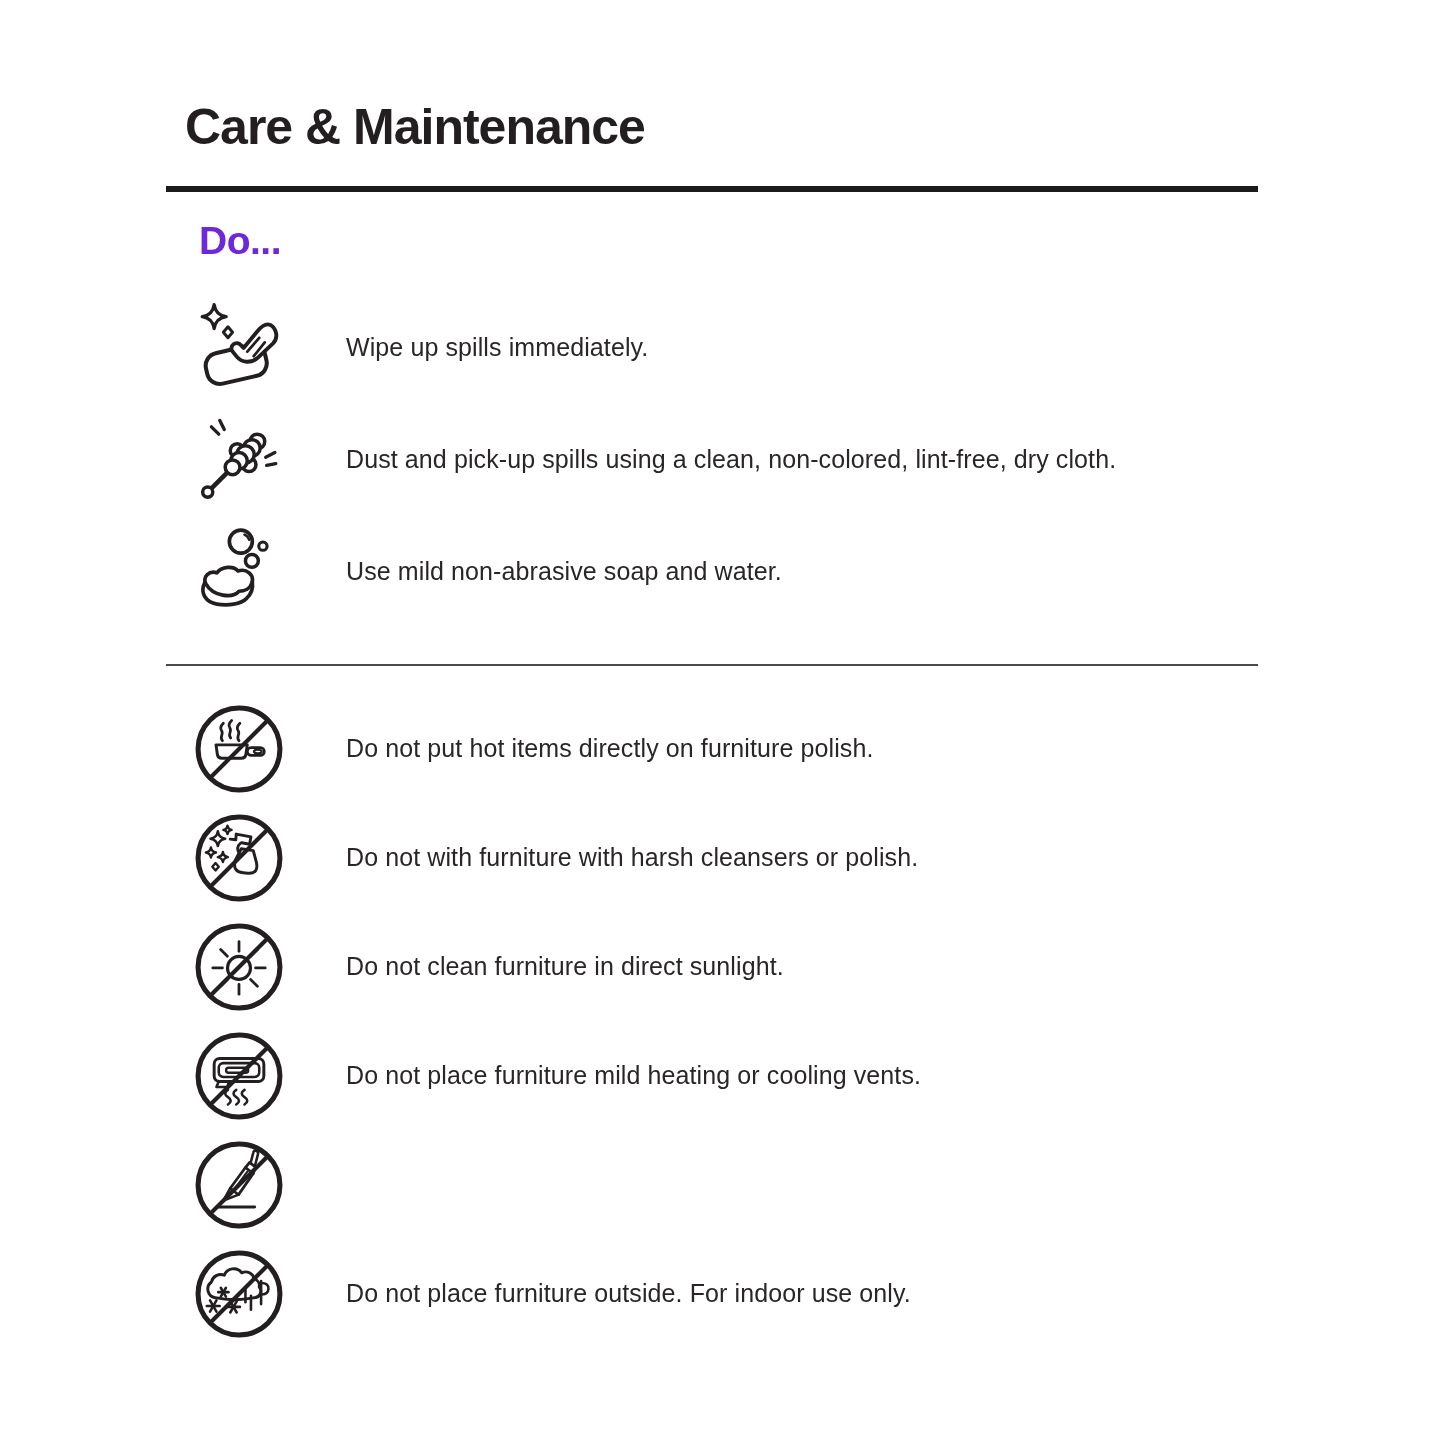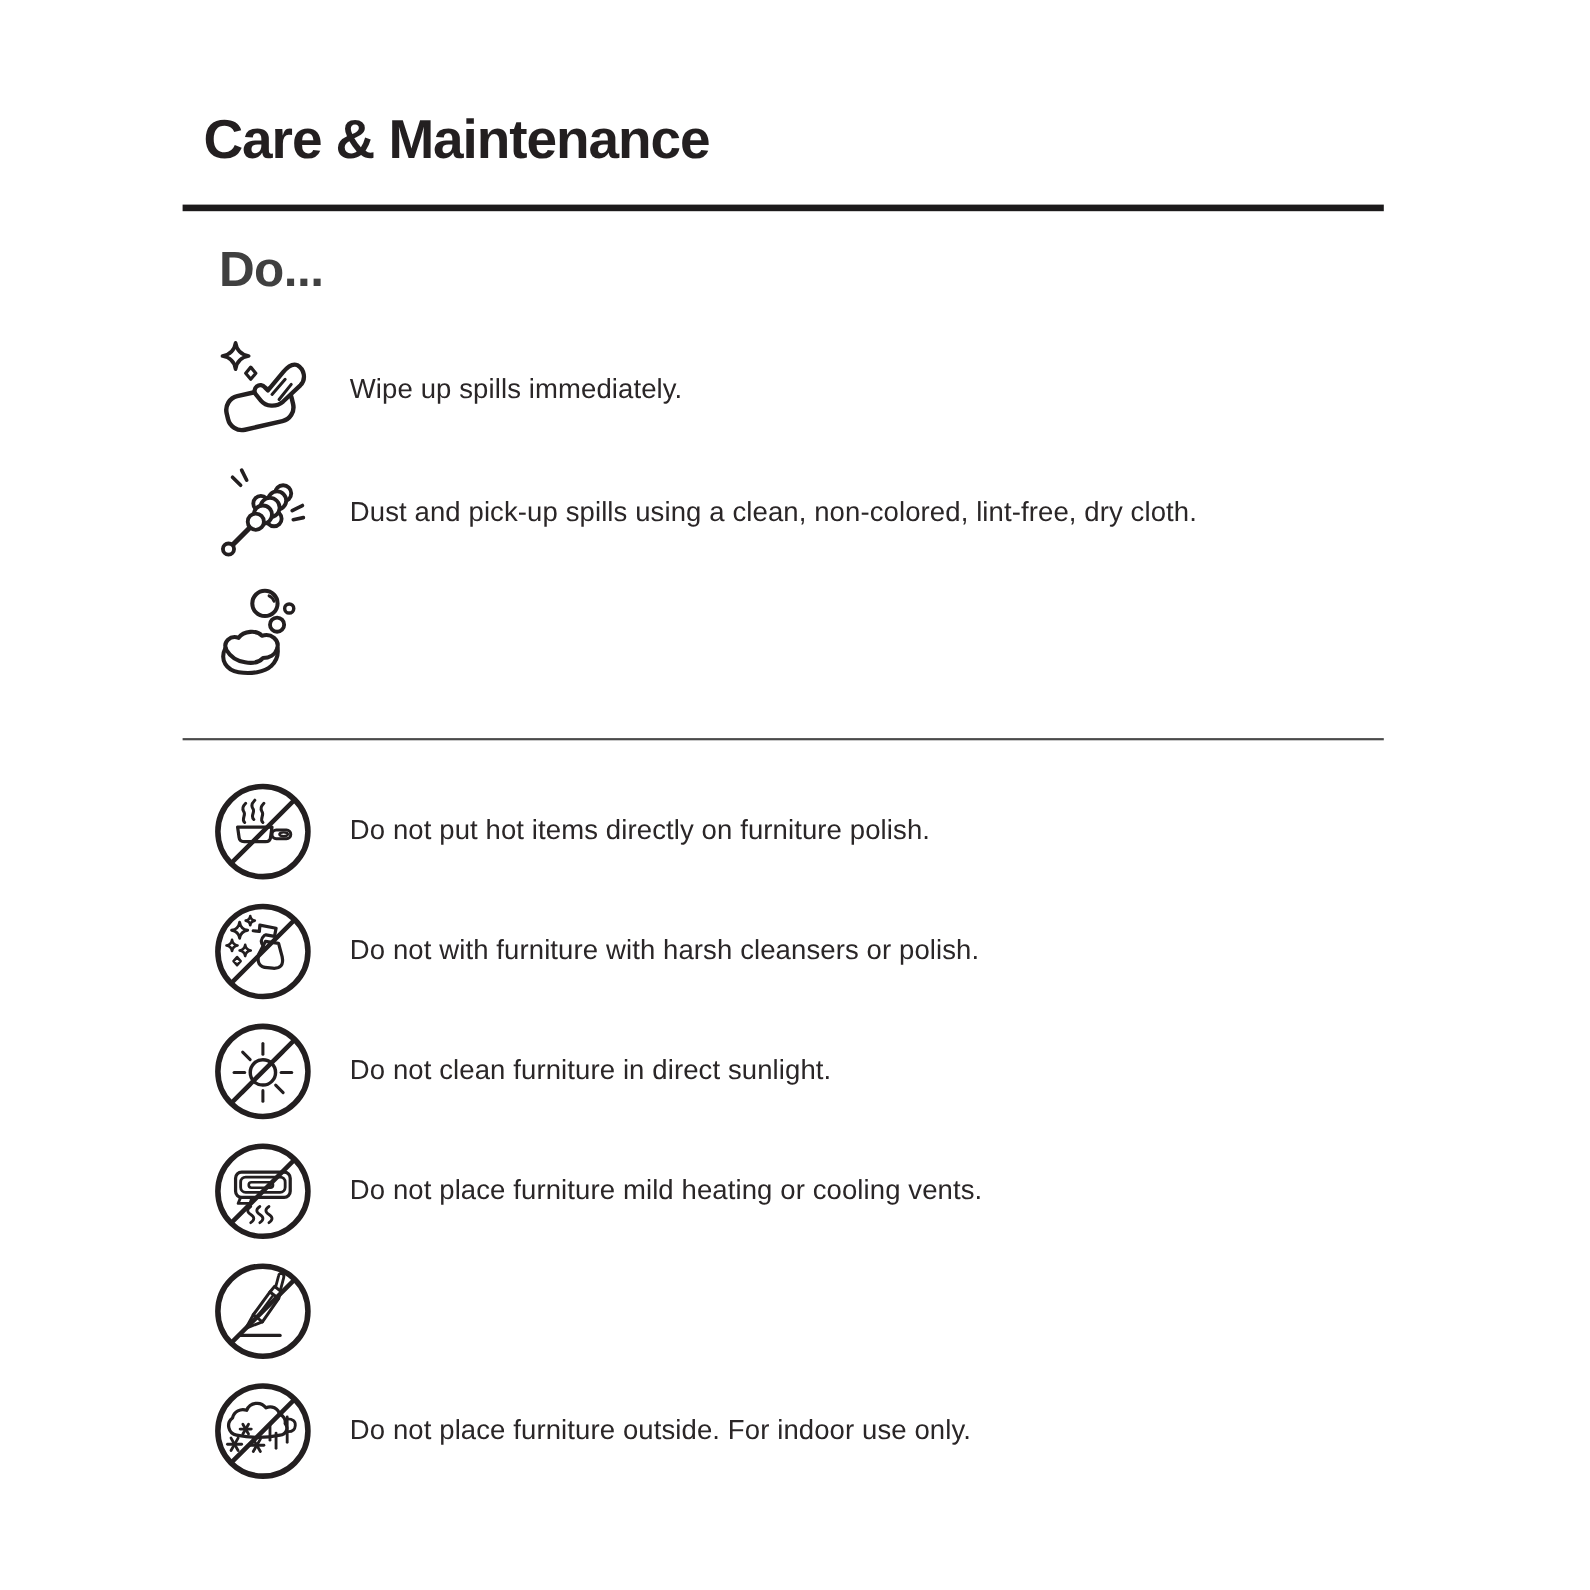--- a/index.html
+++ b/index.html
@@ -32,31 +32,32 @@
     background: #1c1a1b;
     margin-top: 30px;
   }
   .rule-thin {
     height: 2px;
     background: #4a4a4a;
     margin-top: 37px;
   }
   h2.section-heading {
     margin: 27px 0 0 33px;
-    font-size: 45px;
+    font-size: 39px;
     line-height: 1.15;
     font-weight: 700;
     letter-spacing: -0.5px;
-    color: #404040;
+    color: #6d28d9;
   }
   .rows { margin-top: 28px; }
   .row {
     display: flex;
     align-items: center;
     padding-left: 27px;
+    gap: 28px;
   }
   .row.do-row   { height: 112px; }
   .row.dont-row { height: 109px; }
   .icon-box {
     width: 92px;
     height: 92px;
     flex: 0 0 92px;
     display: flex;
     align-items: center;
     justify-content: center;
@@ -121,20 +122,21 @@
         <span class="icon-box">
           <svg viewBox="0 0 100 100" width="92" height="92" fill="none" stroke="#231f20" stroke-linecap="round" stroke-linejoin="round">
             <circle cx="52" cy="18" r="12.5" stroke-width="4"></circle>
             <path d="M56 10.5 A8.5 8.5 0 0 1 61 16" stroke-width="2.8"></path>
             <circle cx="76" cy="23" r="4.5" stroke-width="3.4"></circle>
             <circle cx="64" cy="39" r="7" stroke-width="3.8"></circle>
             <path d="M14 64 C10 56 18 49 26 52 C31 45 44 44 49 50 C58 47 67 54 64 63 C62 69 56 72 50 72 C43 80 22 78 14 64 Z" stroke-width="4"></path>
             <path d="M13 62 C7 74 14 84 26 86 C38 88 52 86 58 80 C63 75.5 65.5 69 64.5 62" stroke-width="4"></path>
           </svg>
         </span>
+        <span class="item-text">Use mild non-abrasive soap and water.</span>
       </div>
 
     </div>
   </section>
 
   <div class="rule-thin"></div>
 
   <section>
     <div class="rows">
 

